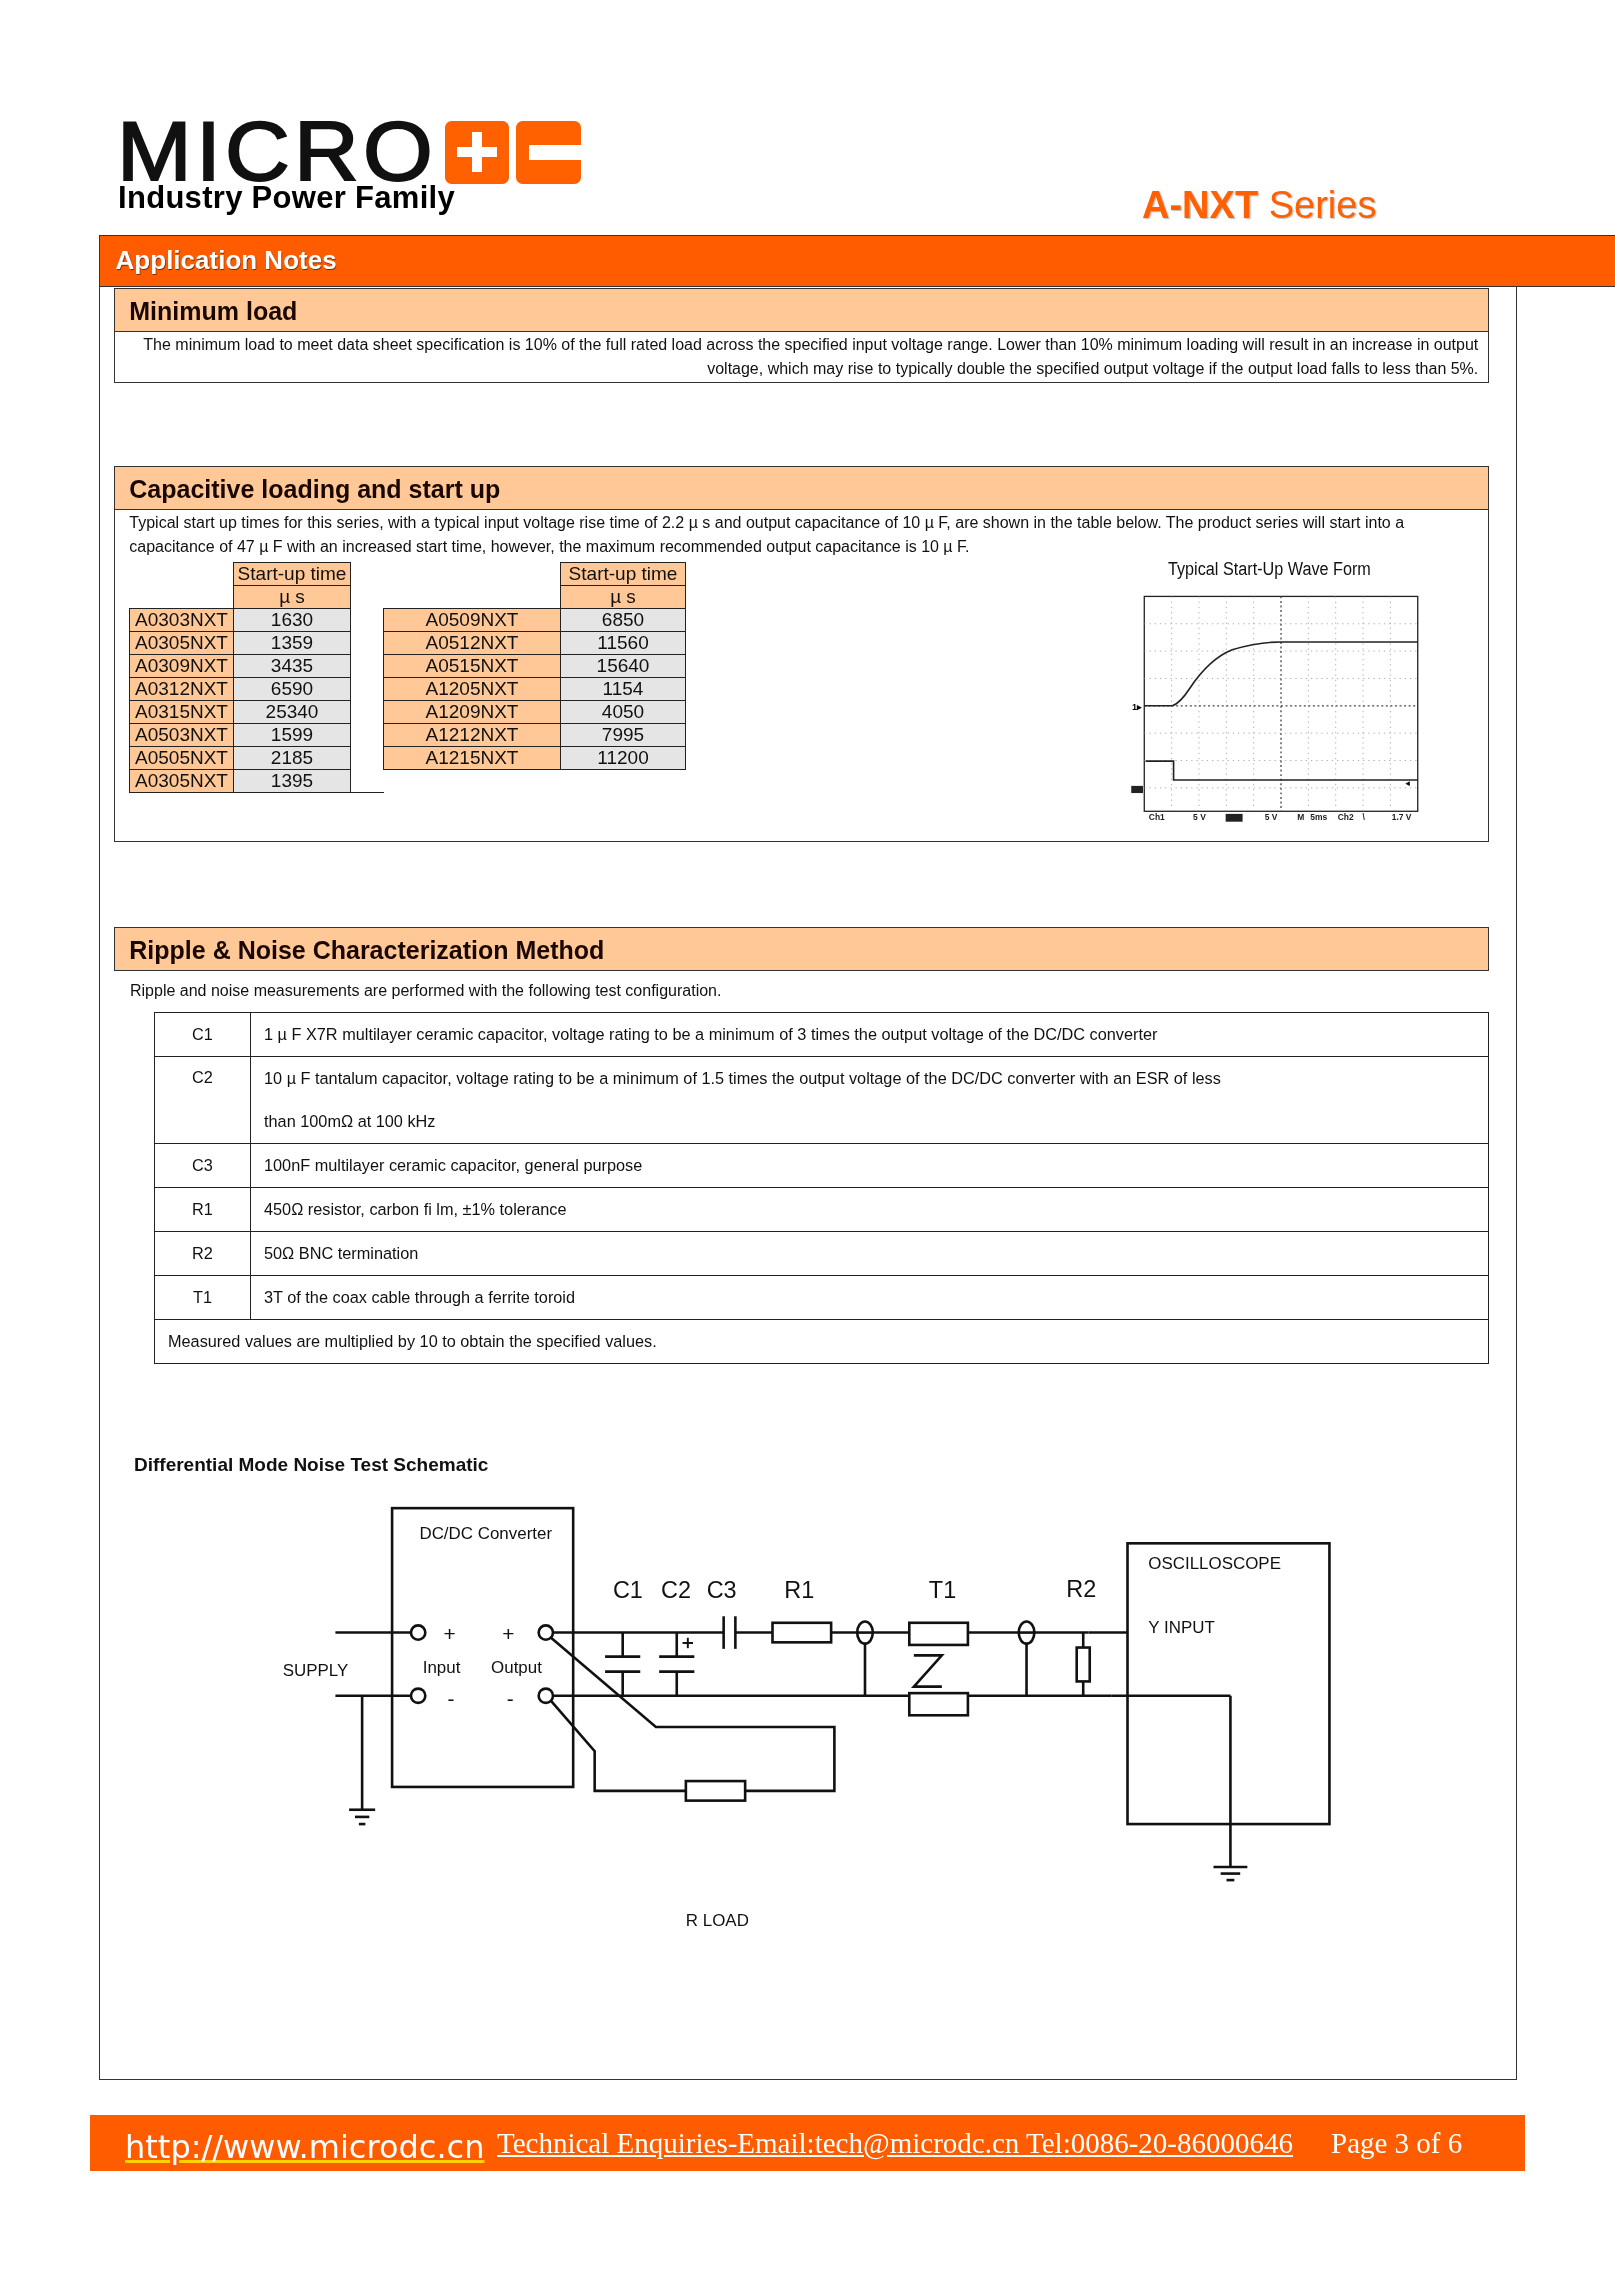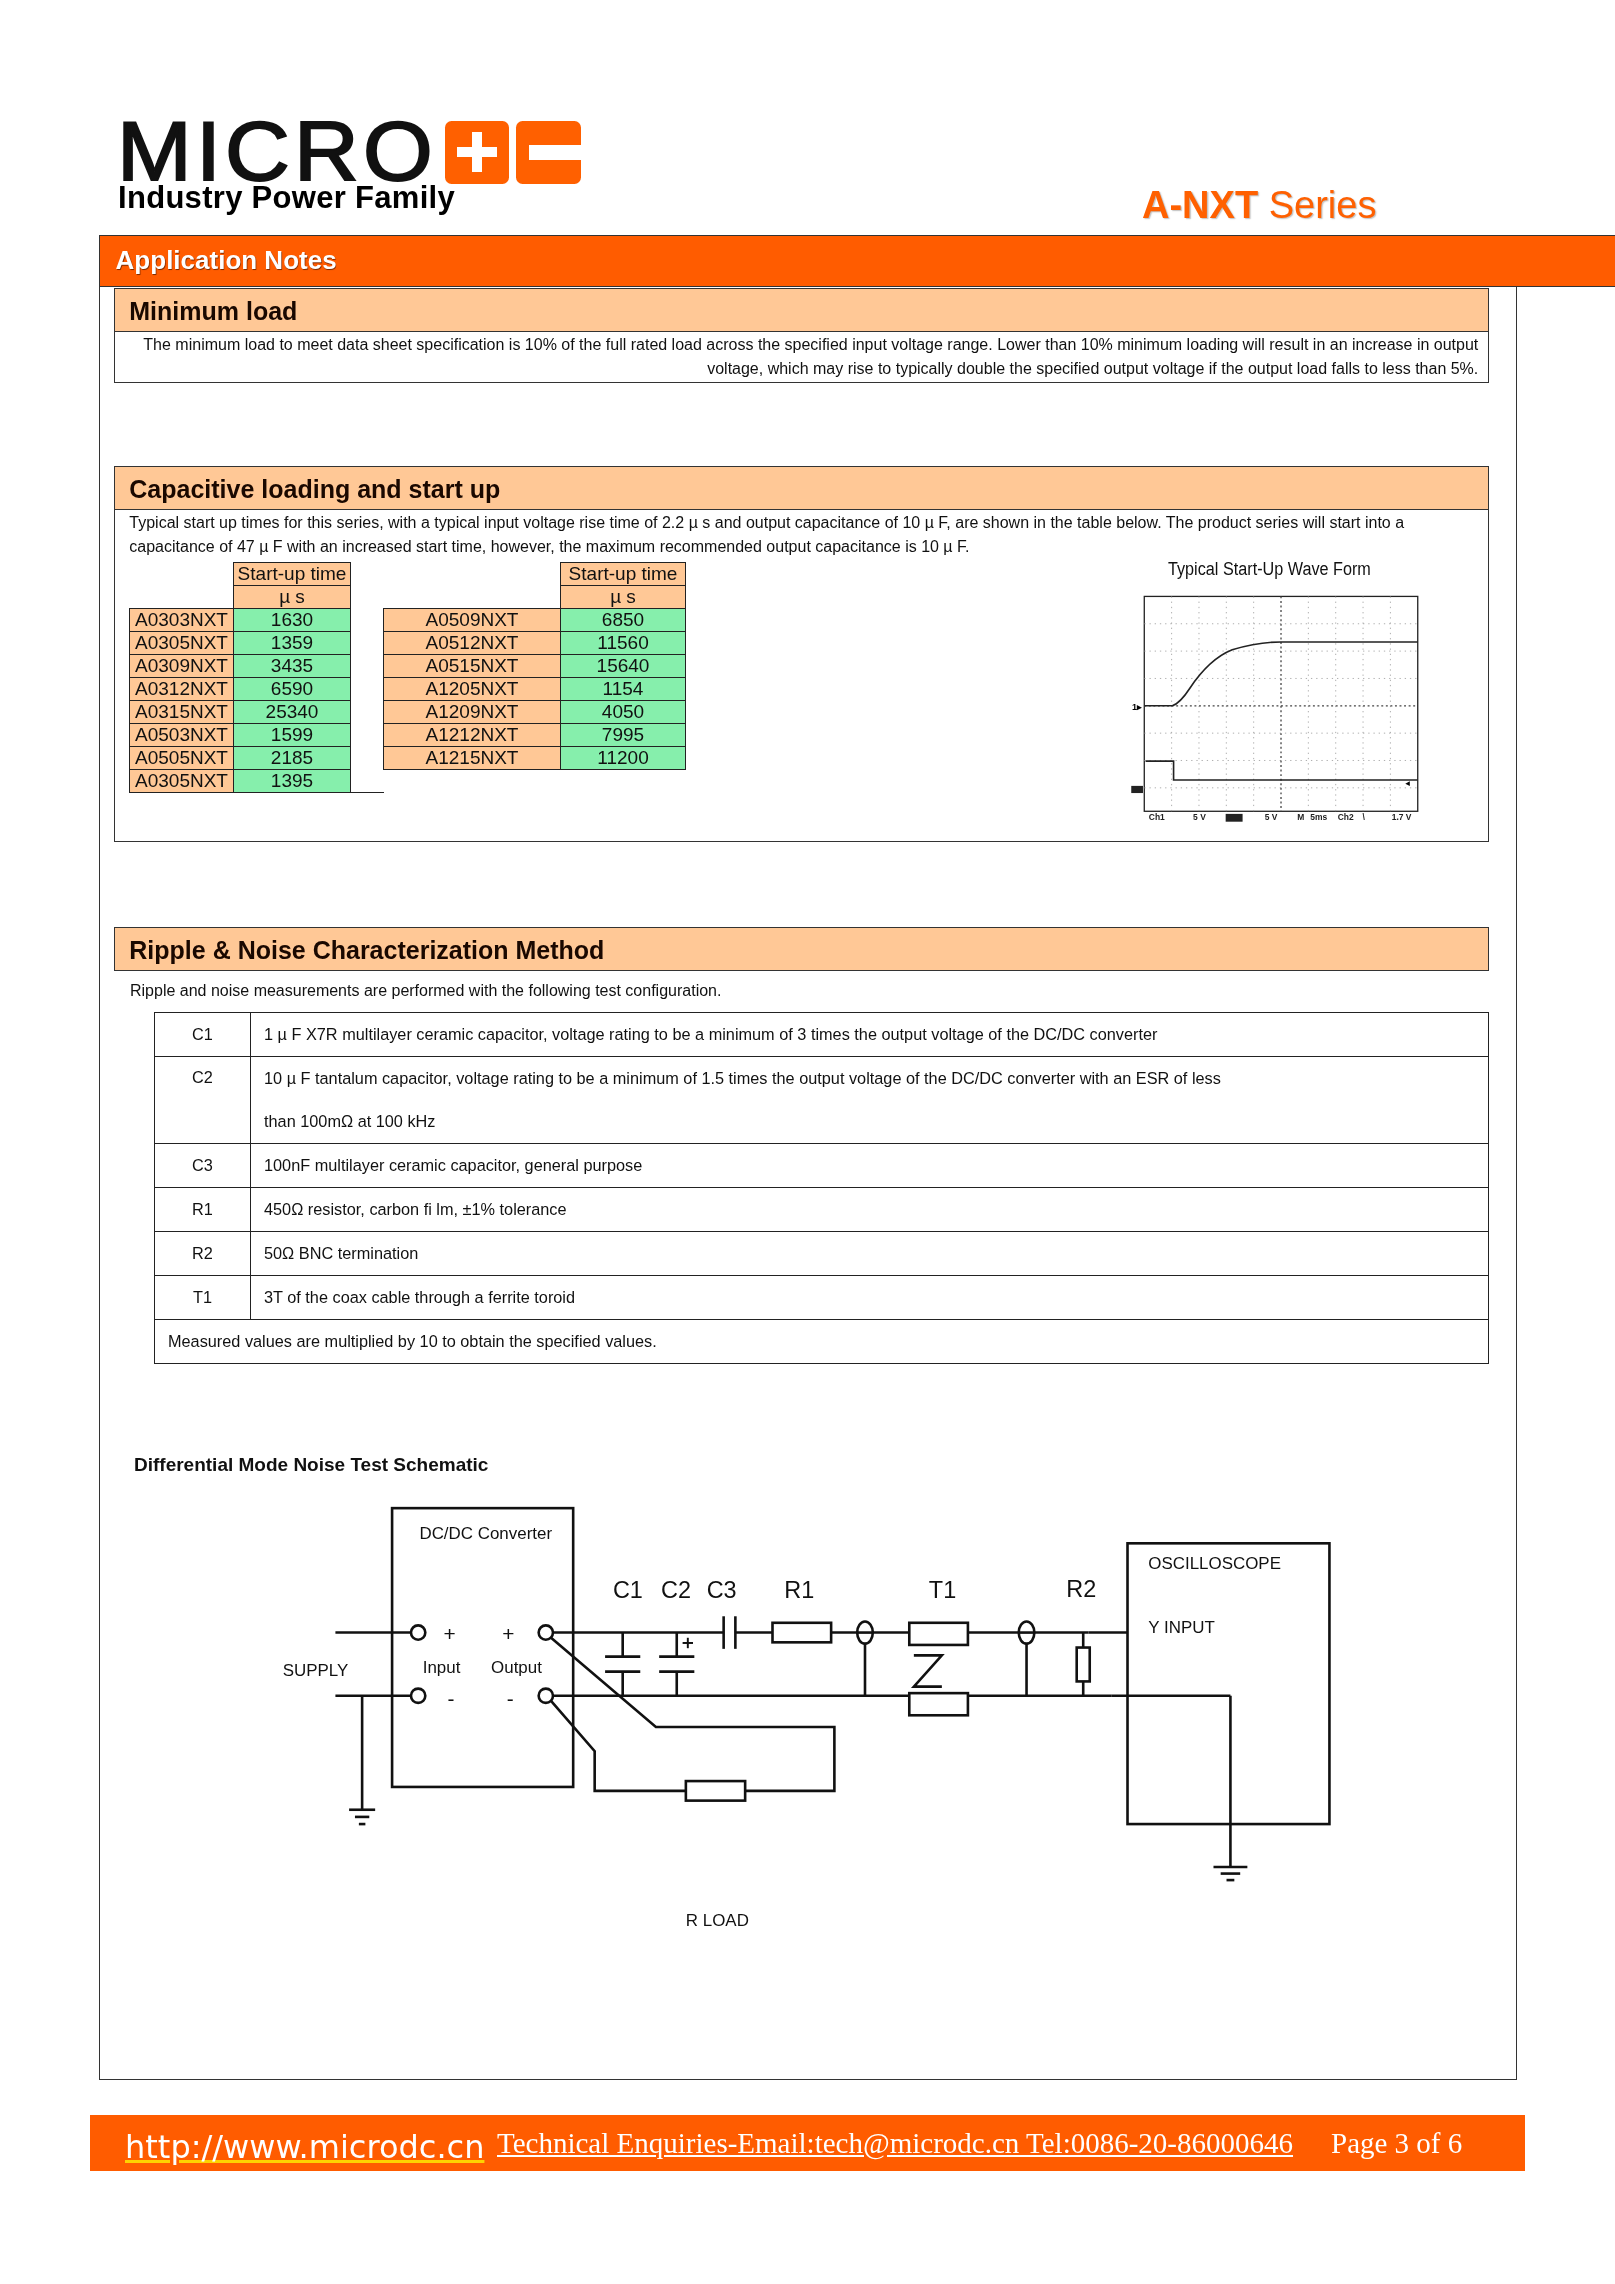--- a/index.html
+++ b/index.html
@@ -28,21 +28,21 @@
   .sec-head { background:#ffc896; border:1.3px solid #333; box-sizing:border-box; }
   .sec-head span { position:absolute; left:14.3px; font-size:25px; font-weight:700; color:#1a0800; }
   .sec-box { border:1.3px solid #333; box-sizing:border-box; }
 
   .body-text { font-size:16px; line-height:24px; color:#111; }
 
   
   table.su { border-collapse:collapse; position:absolute; font-size:19px; }
   table.su td { border:1.3px solid #222; height:23px; padding:0; text-align:center; box-sizing:border-box; }
   table.su td.name { background:#ffc896; }
-  table.su td.val { background:#86efac; }
+  table.su td.val { background:#e5e5e5; }
   table.su td.hd { background:#ffc896; }
   table.su td.blank { border:none; background:transparent; }
 
   
   .scope-title { left:1168px; top:559px; font-size:18px; color:#111; transform:scaleX(0.9); transform-origin:left top; }
 
   
   table.rip { border-collapse:collapse; position:absolute; left:154px; top:1012px; width:1335px; font-size:16.3px; }
   table.rip td { border:1.3px solid #222; padding:0 13px; box-sizing:border-box; }
   table.rip td.ref { width:96px; text-align:center; padding:0; }

